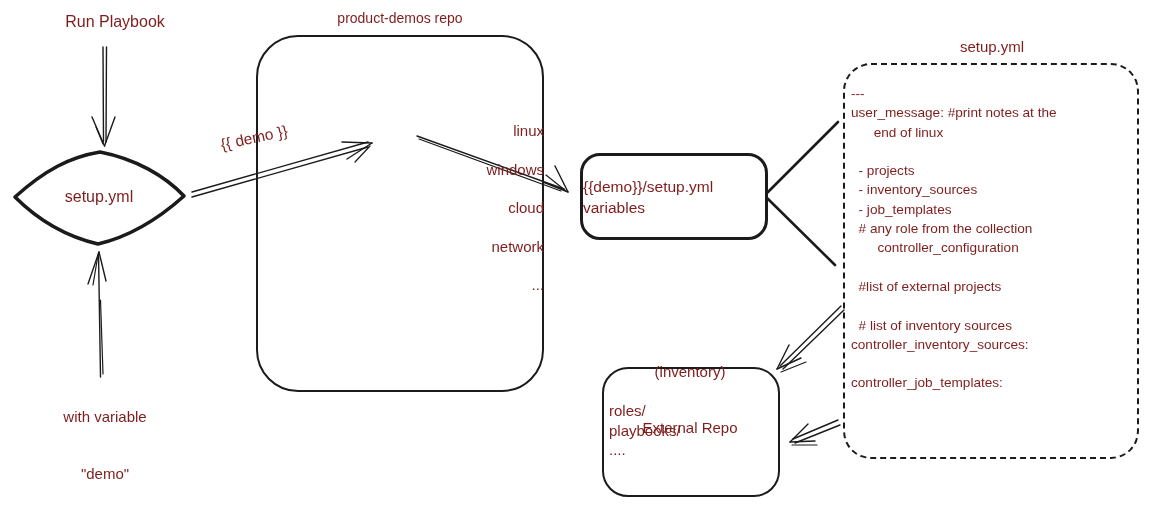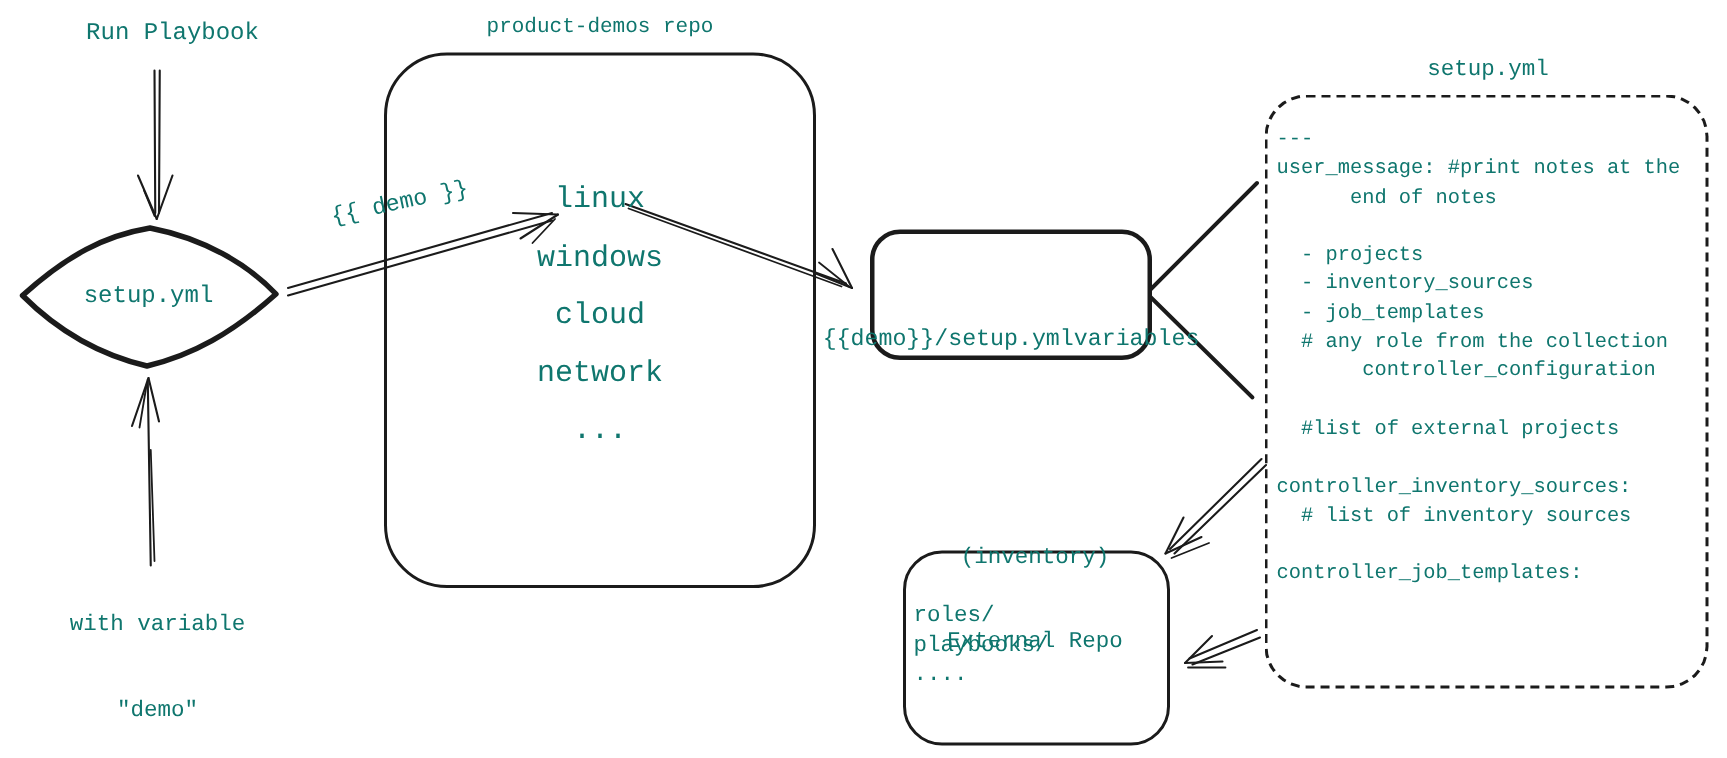--- a/index.html
+++ b/index.html
@@ -2,44 +2,44 @@
 <html><head>
 <meta charset="utf-8">
 <style>
   * { margin: 0; padding: 0; box-sizing: border-box; }
   html, body { background: #ffffff; }
   .canvas {
     position: relative;
     width: 1151px;
     height: 505px;
     background: #ffffff;
-    font-family: Liberation Mono, monospace;
-    color: #0f766e;
+    font-family: Liberation Sans, sans-serif;
+    color: #7f1d1d;
     overflow: hidden;
   }
   svg.wires { position: absolute; left: 0; top: 0; width: 1151px; height: 505px; }
   svg.wires path { fill: none; stroke: #1b1b1b; stroke-linecap: round; stroke-linejoin: round; }
   .lbl { position: absolute; white-space: pre; }
   .center { text-align: center; }
   .box { position: absolute; border: 2px solid #1b1b1b; background: transparent; }
 
   .run-playbook   { left: 45px;  top: 13px;  width: 140px; font-size: 16px; }
   .diamond-label  { left: 29px;  top: 188px; width: 140px; font-size: 16px; }
   .with-var       { left: 35px;  top: 369px; width: 140px; font-size: 15px; line-height: 19px; }
   .demo-arrow-lbl { left: 221px; top: 136px; width: 110px; font-size: 15.5px;
                     transform: rotate(-12deg); transform-origin: left center; }
 
   .repo-box   { left: 256px; top: 35px;  width: 288px; height: 357px; border-radius: 42px; }
   .repo-title { left: 256px; top: 10px;  width: 288px; font-size: 14px; }
   .repo-items { position: absolute; left: 256px; top: 122px; width: 288px; }
-  .repo-items div { height: 38.5px; text-align: center; font-size: 20px; }
+  .repo-items div { height: 38.5px; text-align: right; font-size: 15px; }
 
   .vars-box { left: 580px; top: 153px; width: 188px; height: 87px;
               border-width: 3.5px; border-radius: 20px;
-              display: flex; flex-direction: row; align-items: flex-end; justify-content: center;
+              display: flex; flex-direction: column; align-items: flex-start; justify-content: center;
               font-size: 15.5px; line-height: 21px; text-align: center; }
 
   .setup-title { left: 843px; top: 38px; width: 298px; font-size: 15px; }
   .setup-box   { left: 843px; top: 63px; width: 296px; height: 396px;
                  border: 2.5px dashed #1b1b1b; border-radius: 28px; }
   .yaml { position: absolute; left: 851px; top: 86px; width: 284px; font-size: 13.6px; }
   .yaml div { height: 19.3px; white-space: pre; }
 
   .ext-title { left: 600px; top: 326px; width: 180px; font-size: 15px; line-height: 18.5px; }
   .ext-box   { left: 602px; top: 367px; width: 178px; height: 130px; border-radius: 26px; }
@@ -142,32 +142,32 @@
   <div class="box vars-box">
     <div>{{demo}}/setup.yml</div>
     <div>variables</div>
   </div>
 
   <div class="lbl setup-title center">setup.yml</div>
 
   <div class="yaml">
     <div>---</div>
     <div>user_message: #print notes at the</div>
-    <div>      end of notes</div>
+    <div>      end of linux</div>
     <div></div>
     <div>  - projects</div>
     <div>  - inventory_sources</div>
     <div>  - job_templates</div>
     <div>  # any role from the collection</div>
     <div>       controller_configuration</div>
     <div></div>
     <div>  #list of external projects</div>
     <div></div>
+    <div>  # list of inventory sources</div>
     <div>controller_inventory_sources:</div>
-    <div>  # list of inventory sources</div>
     <div></div>
     <div>controller_job_templates:</div>
   </div>
 
   <div class="lbl ext-title center">
     <div>(inventory)</div>
     <div>External Repo</div>
   </div>
 
   <div class="ext-items">

